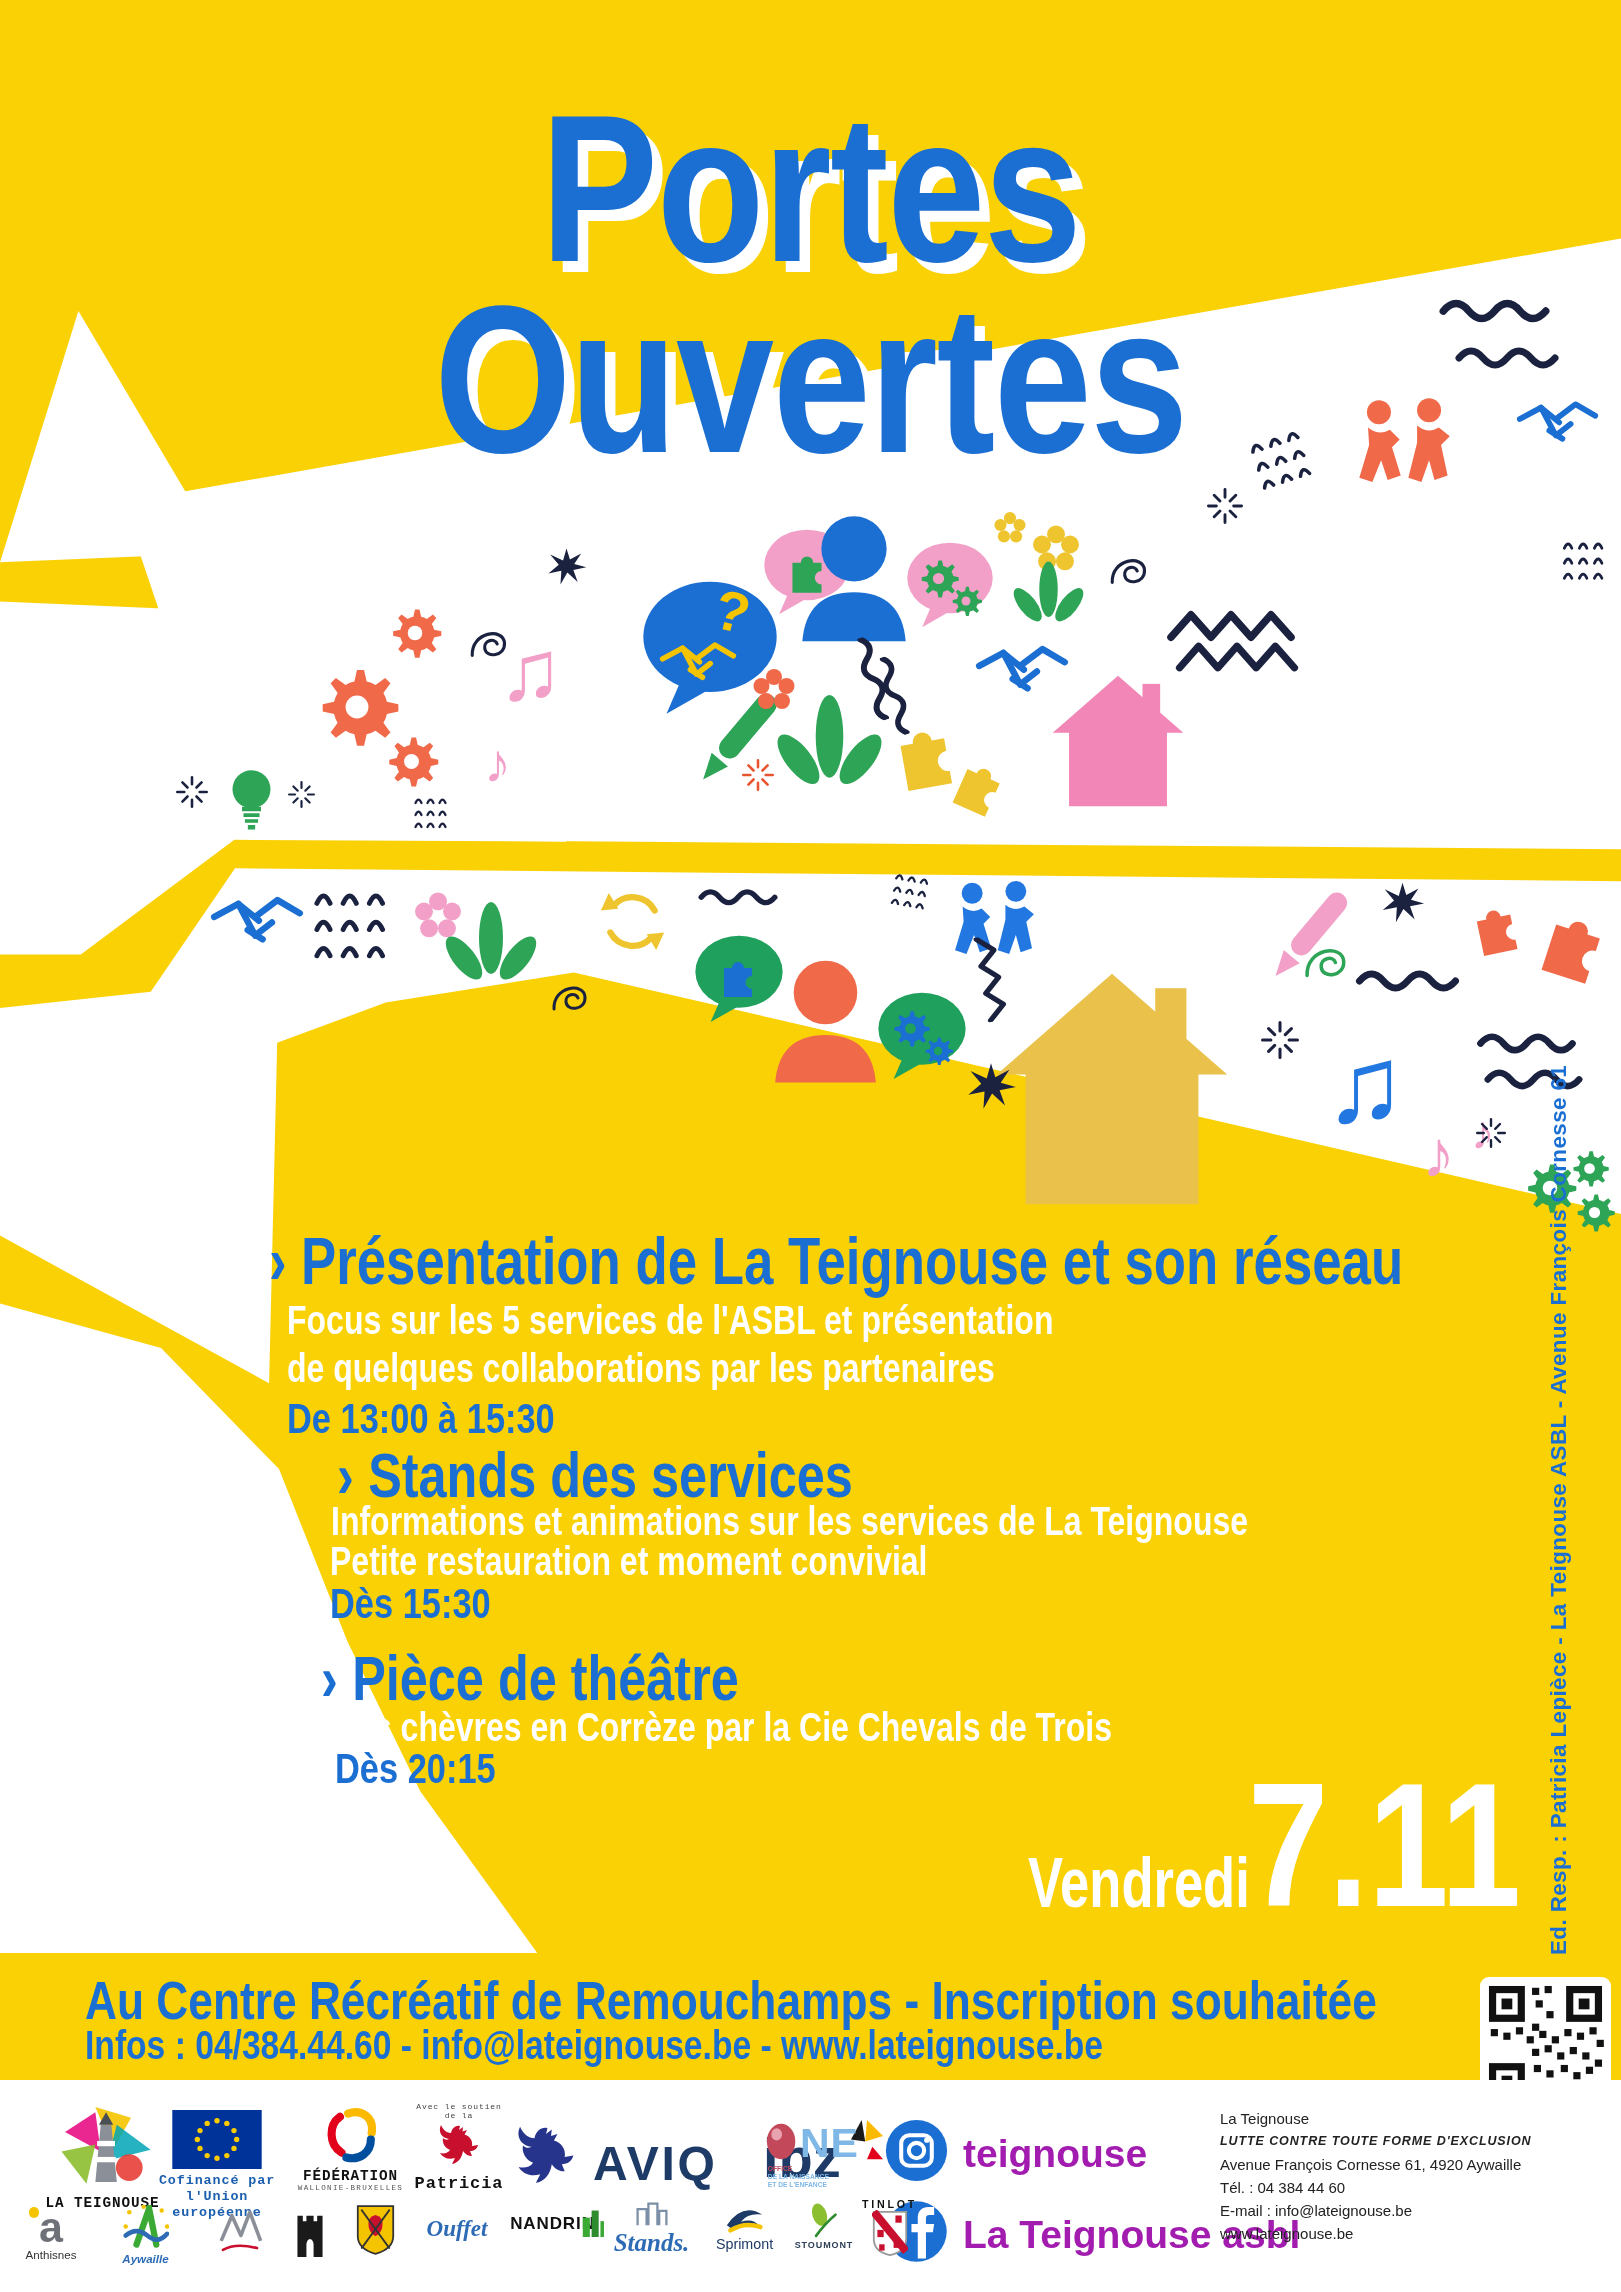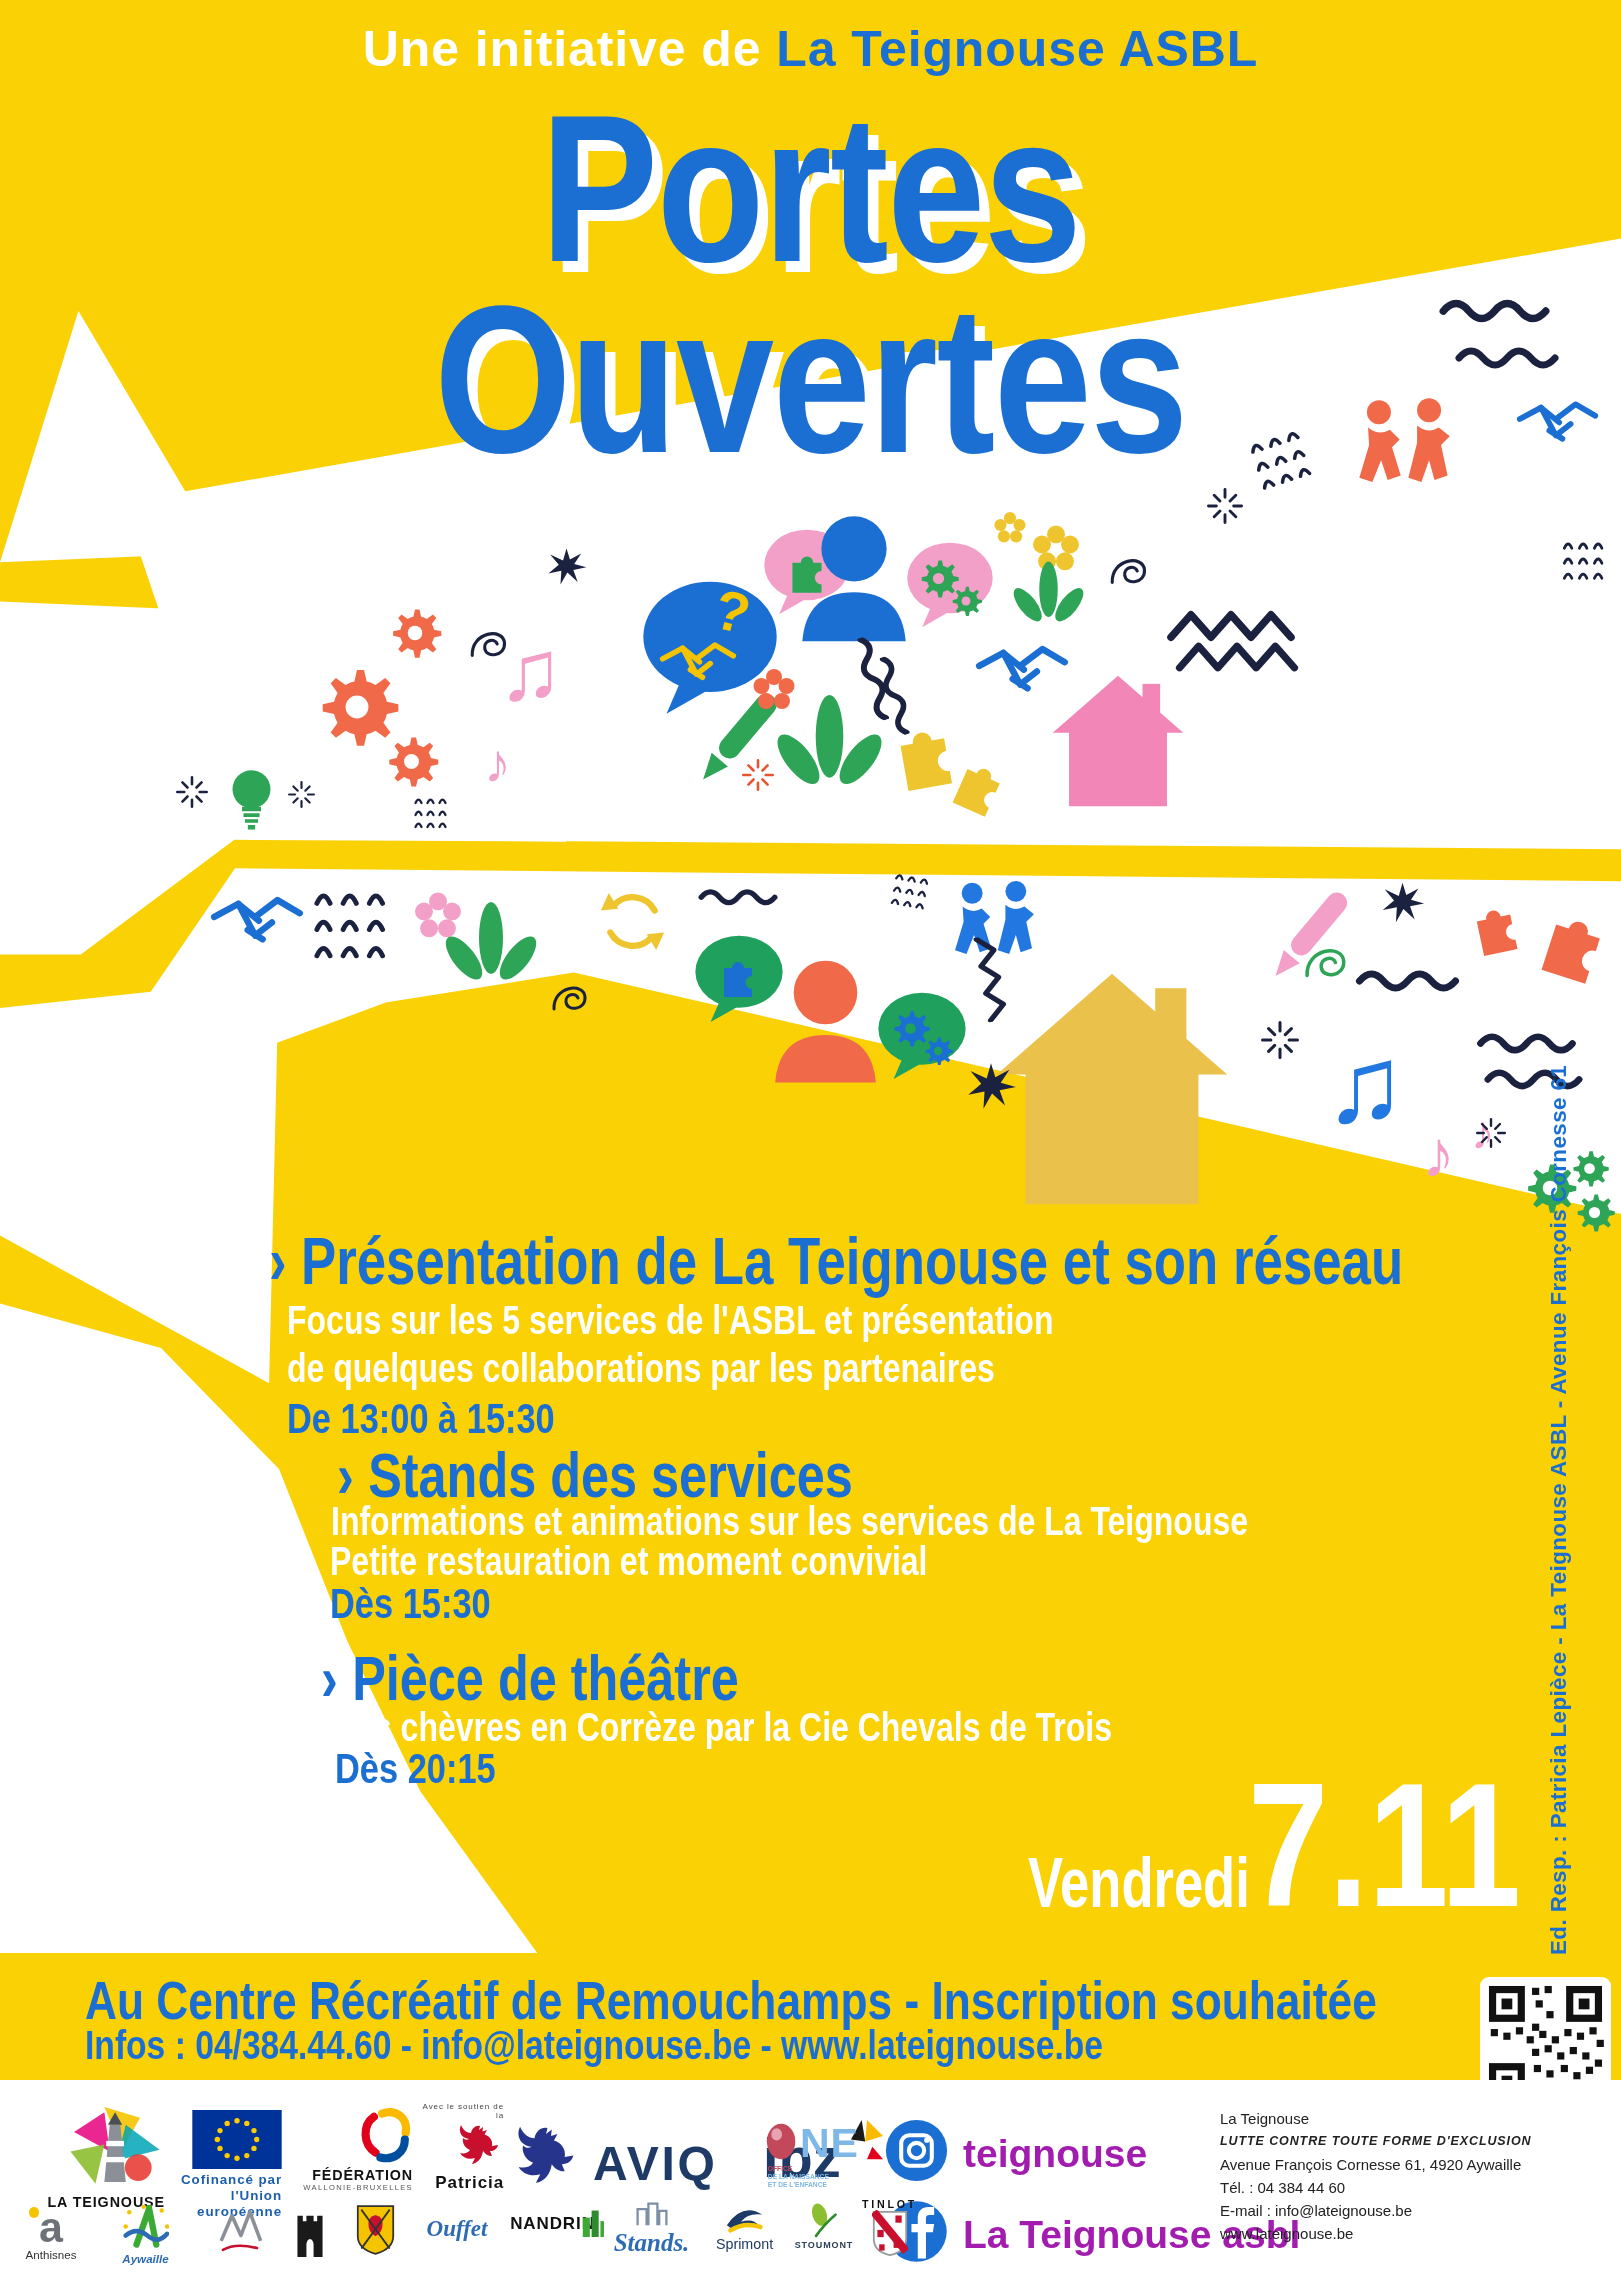--- a/index.html
+++ b/index.html
@@ -29,21 +29,21 @@
     transform:scaleX(.82);transform-origin:0 0;white-space:nowrap;}
   .editor{position:absolute;left:1546px;top:1247px;height:708px;width:30px;
     writing-mode:vertical-rl;transform:rotate(180deg);color:#1B6FD2;font-size:22.4px;
     letter-spacing:0.4px;white-space:nowrap;}
   
   .dd{position:absolute;}
   .note{position:absolute;line-height:1;font-weight:bold;}
   .qm{position:absolute;line-height:1;font-weight:bold;}
   
   .footer{position:absolute;left:0;top:2080px;width:1621px;height:212px;background:#fff;}
-  .flogo{position:absolute;text-align:right;}
+  .flogo{position:absolute;text-align:center;font-family:Liberation Mono, monospace;}
   .flabel{font-size:14.3px;color:#111;letter-spacing:0.9px;}
   .sm{font-weight:normal;}
   .contact{position:absolute;left:1220px;top:27px;font-weight:normal;color:#222;
     font-size:15px;line-height:23px;white-space:nowrap;}
   .contact .tag{font-weight:bold;font-style:italic;text-transform:uppercase;font-size:12.5px;letter-spacing:0.9px;}
   .handle{color:#a21caf;font-size:39px;font-weight:bold;white-space:nowrap;}
   .commune{position:absolute;text-align:center;font-size:11.6px;color:#333;font-weight:normal;}
   .qrbox{position:absolute;left:1480px;top:1977px;width:131px;height:131px;background:#fff;border-radius:9px;}
 </style>
 </head>
@@ -375,23 +375,20 @@
   <svg class="dd" style="left:1522px;top:1160px;color:#2EA457" width="56" height="56" viewBox="0 0 62 62">
       <use href="#s-gear"></use>
     </svg>
   <svg class="dd" style="left:1569px;top:1148px;color:#2EA457" width="41" height="41" viewBox="0 0 46 46">
       <use href="#s-gear"></use>
     </svg>
   <svg class="dd" style="left:1573px;top:1191px;color:#2EA457" width="43" height="43" viewBox="0 0 48 48">
       <use href="#s-gear"></use>
     </svg>
 
-  <div class="initline">
-    <span>Une initiative de </span><span class="org">La Teignouse ASBL</span>
-  </div>
   <div class="bigtitle" style="top:84px">Portes</div>
   <div class="bigtitle" style="top:275px">Ouvertes</div>
 
   <div class="pline phead" style="left:269px;top:1228px;font-size:66px">
     <span class="bullet">›</span><span>Présentation de La Teignouse et son réseau</span>
   </div>
   <div class="pline pbody" style="left:287px;top:1300px;font-size:40px">Focus sur les 5 services de l'ASBL et présentation</div>
   <div class="pline pbody" style="left:287px;top:1348px;font-size:40px">de quelques collaborations par les partenaires</div>
   <div class="pline ptime" style="left:287px;top:1397px;font-size:43px">De 13:00 à 15:30</div>
 

